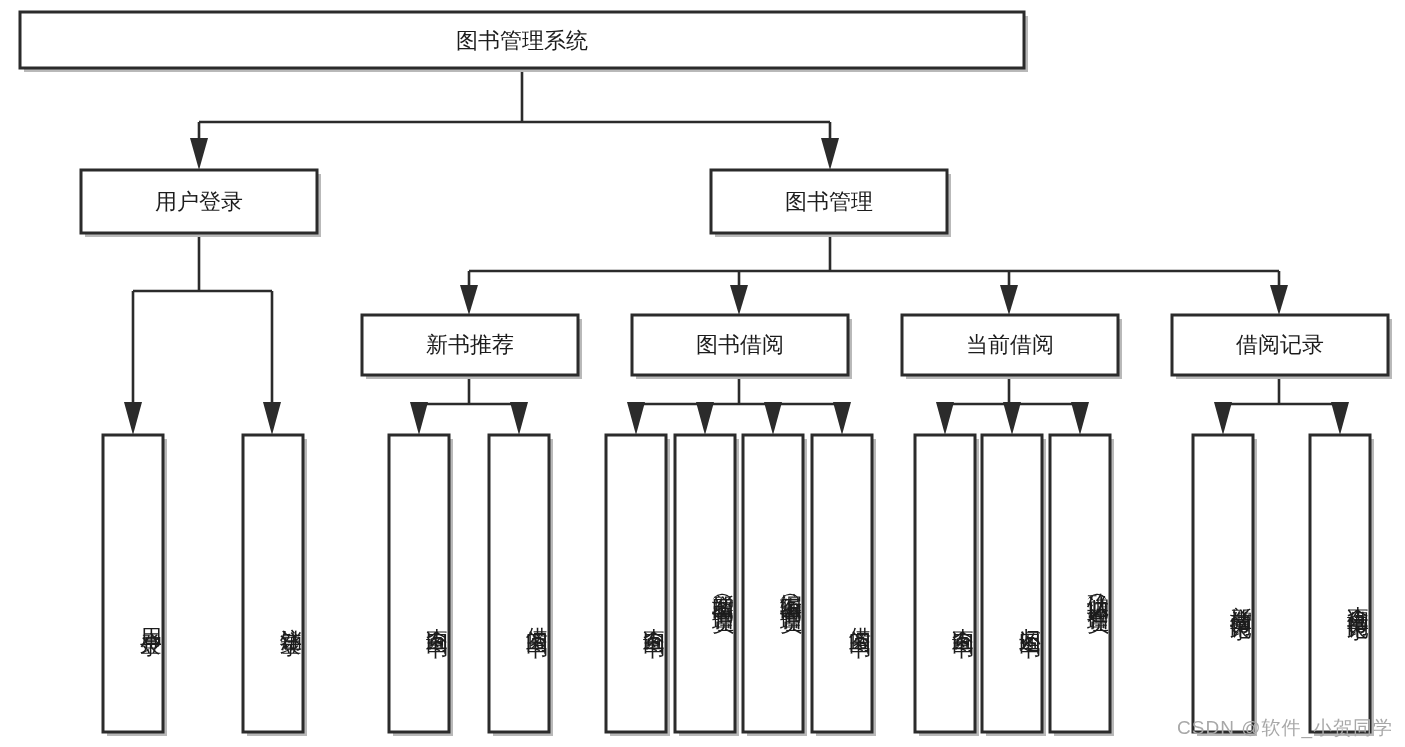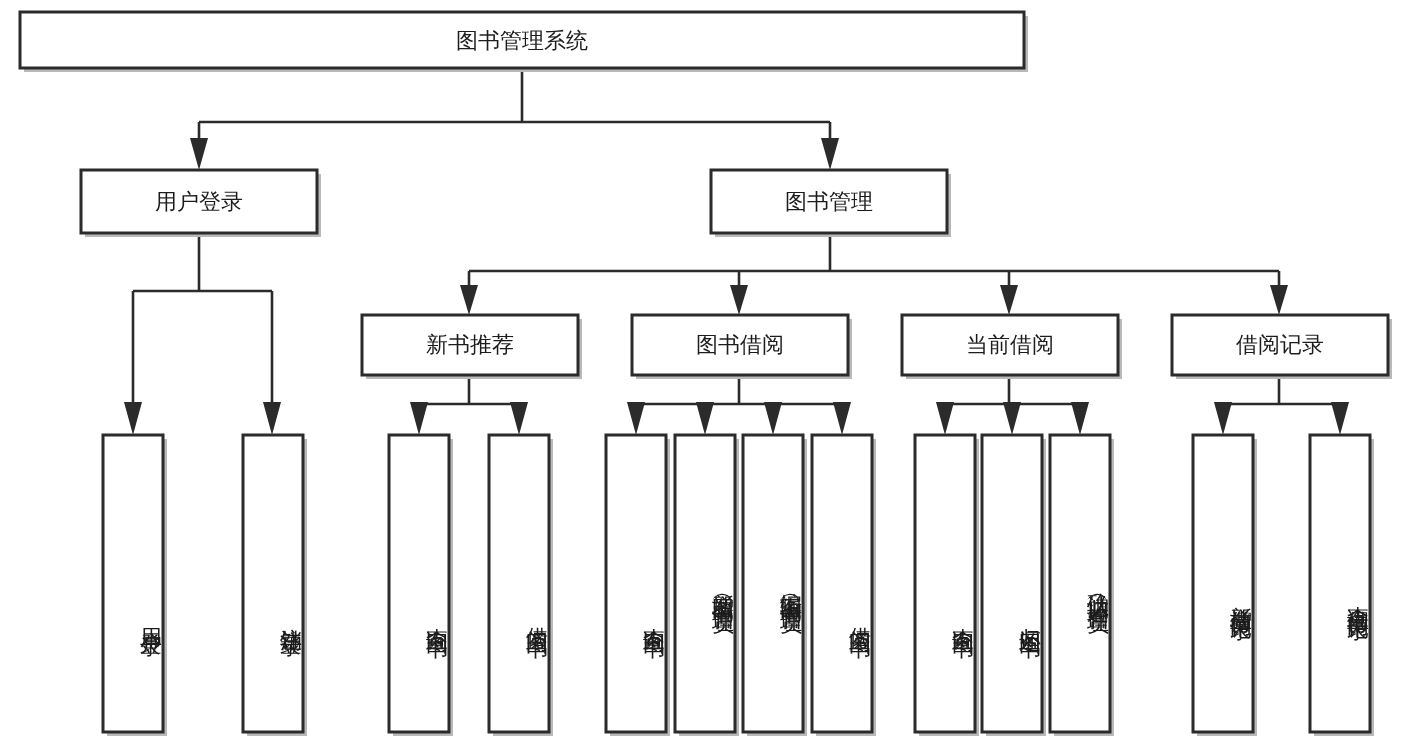--- a/index.html
+++ b/index.html
@@ -244,13 +244,14 @@
   <div class="leaf-label" style="left:743px; top:443px; width:60px; height:290px;">编辑图书（管理员）</div>
   <div class="leaf-label" style="left:812px; top:500px; width:60px; height:232px;">借阅图书</div>
 
   <div class="leaf-label" style="left:915px; top:500px; width:60px; height:232px;">查询图书</div>
   <div class="leaf-label" style="left:982px; top:500px; width:60px; height:232px;">归还图书</div>
   <div class="leaf-label" style="left:1050px; top:443px; width:60px; height:290px;">确认归还（管理员）</div>
 
   <div class="leaf-label" style="left:1193px; top:462px; width:60px; height:270px;">新增借阅记录</div>
   <div class="leaf-label" style="left:1310px; top:462px; width:60px; height:270px;">查询借阅记录</div>
 
+  <div class="watermark">CSDN @软件_小贺同学</div>
 </div>
 
 </body></html>

